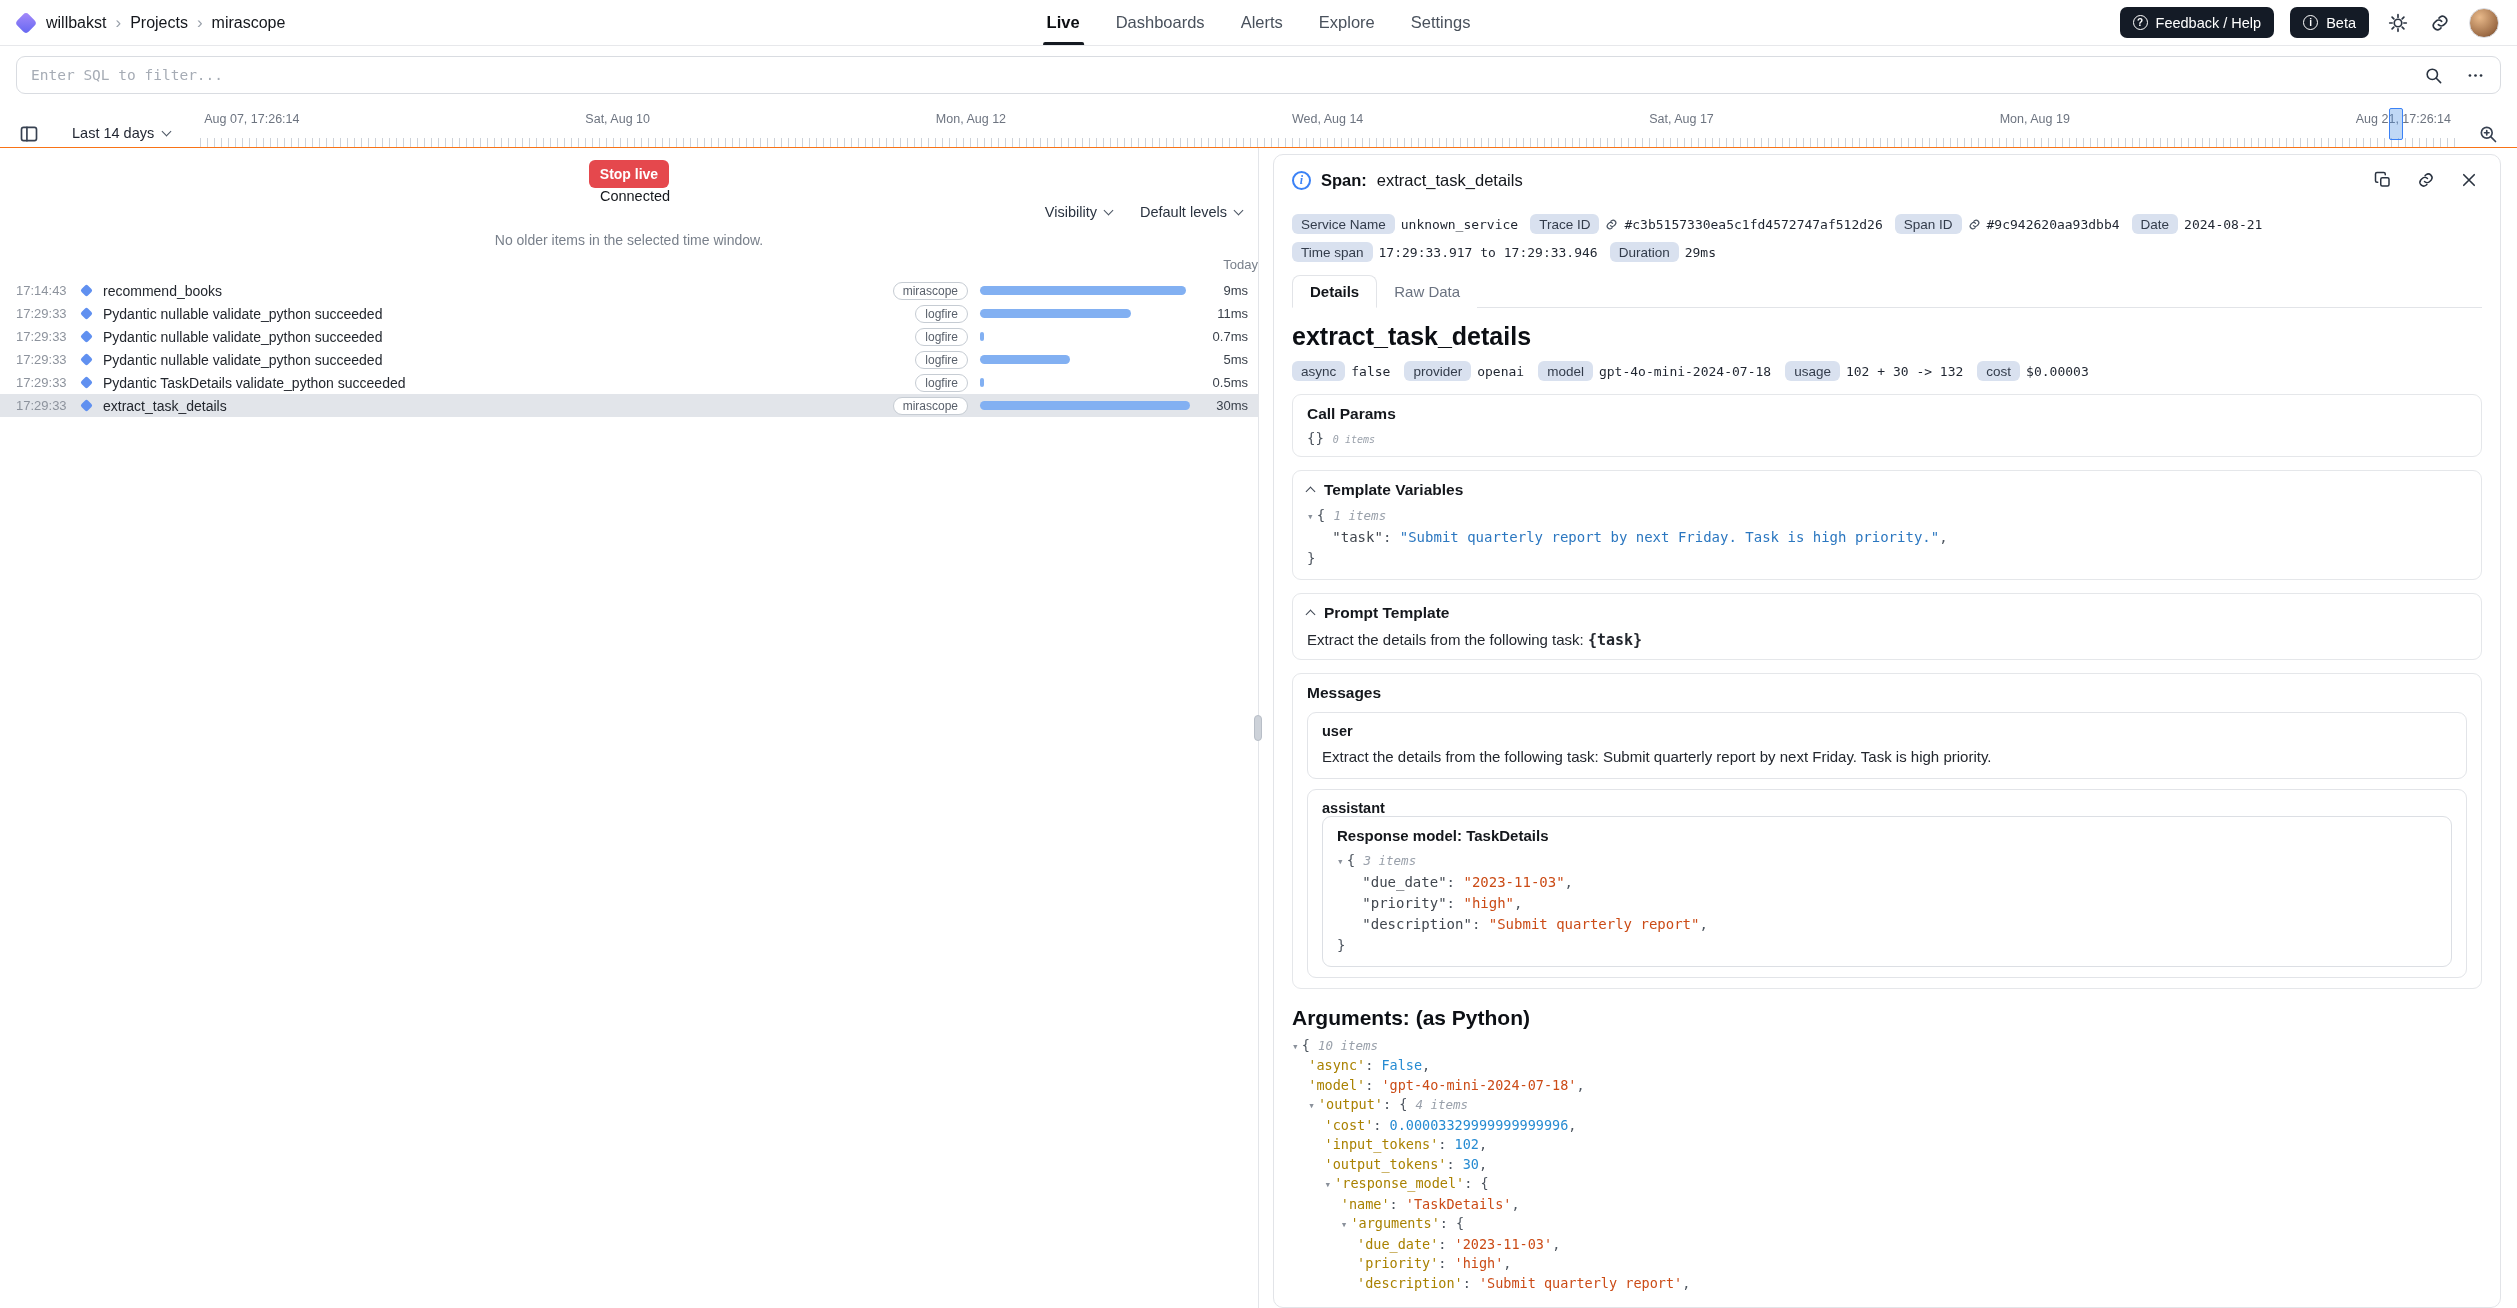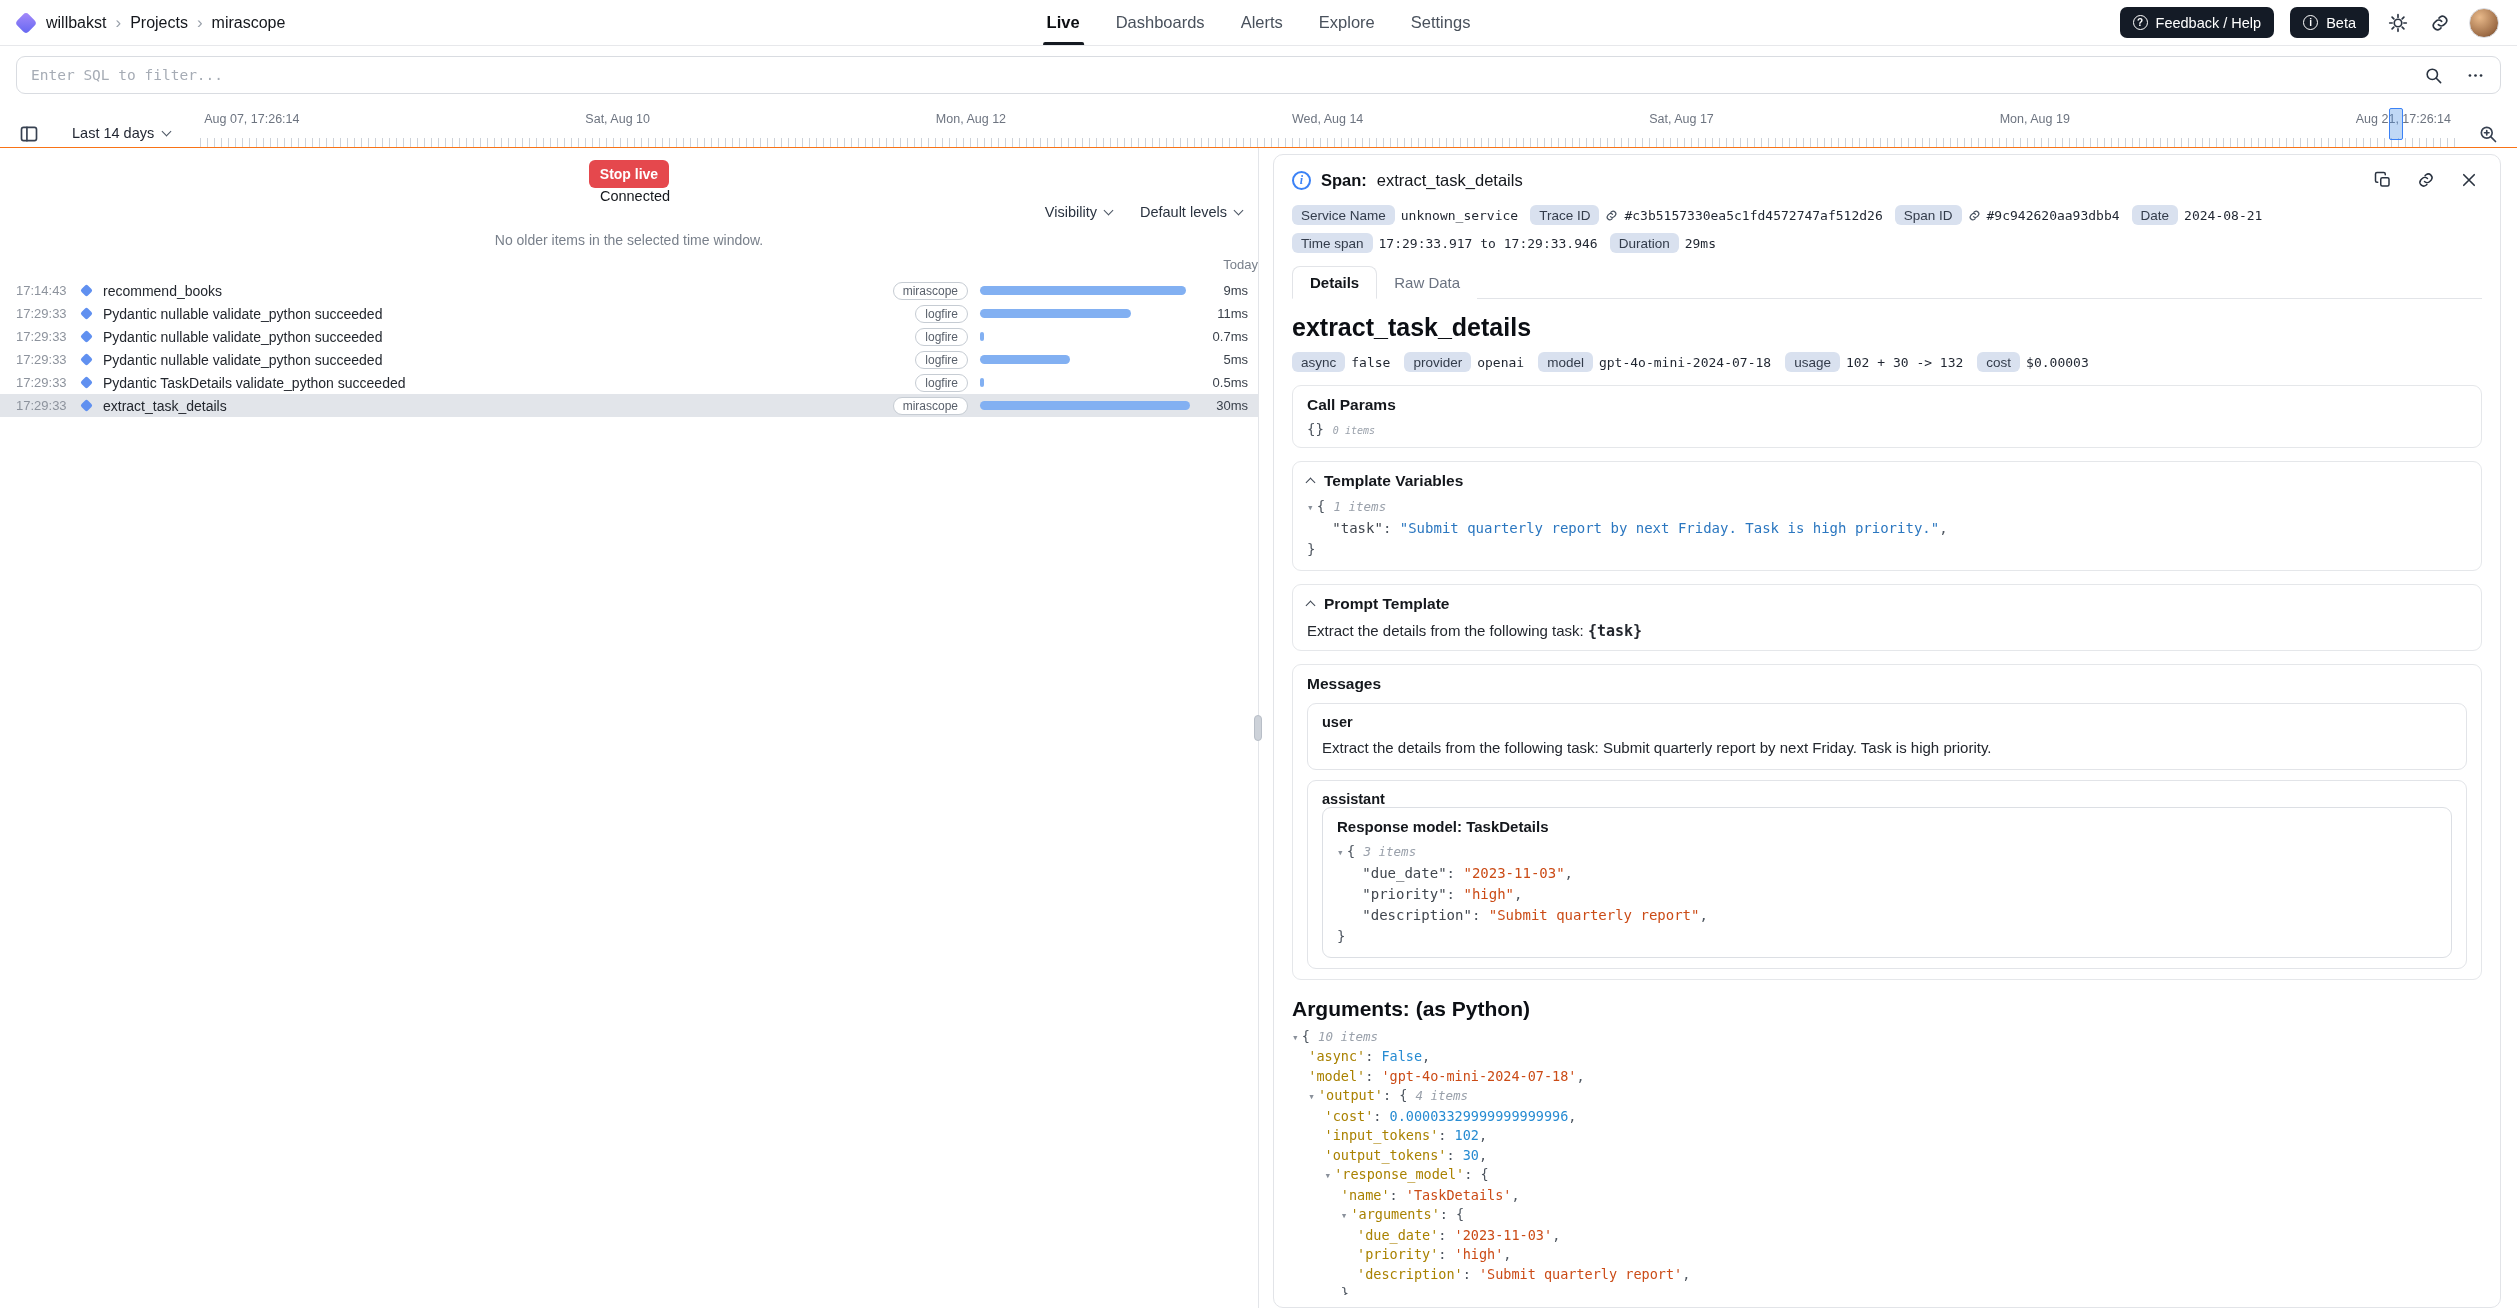--- a/index.html
+++ b/index.html
@@ -87,21 +87,21 @@
   .right-panel{flex:1;padding:6px 16px 0 14px;overflow:hidden;}
   .detail-card{border:1px solid #e2e4e8;border-radius:10px;height:100%;background:#fff;
     padding:12px 18px;overflow:hidden;display:flex;flex-direction:column;}
   .dc-header{display:flex;align-items:center;gap:10px;flex:none;}
   .info-badge{width:19px;height:19px;border-radius:50%;border:2px solid #3b82f6;color:#3b82f6;
     font-size:12px;font-weight:700;display:flex;align-items:center;justify-content:center;
     font-family:"Liberation Serif",serif;font-style:italic;flex:none;}
   .dc-title-label{font-size:16.5px;font-weight:700;color:#0e1116;}
   .dc-title-name{font-size:16.5px;color:#14171c;}
   .dc-actions{margin-left:auto;display:flex;gap:17px;color:#3e4653;align-items:center;}
-  .meta-row{display:flex;flex-wrap:wrap;gap:8px 12px;margin-top:12px;align-items:flex-end;flex:none;}
+  .meta-row{display:flex;flex-wrap:wrap;gap:8px 12px;margin-top:21px;align-items:flex-end;flex:none;}
   .pill{display:inline-flex;align-items:center;font-size:13.5px;}
   .pill-label{background:#d9e1ef;color:#333c4b;padding:2.5px 9px;border-radius:6px;font-weight:500;white-space:nowrap;}
   .pill-link{margin-left:6px;color:#4b5563;}
   .pill-value{color:#1f2530;margin-left:6px;font-family:"DejaVu Sans Mono",monospace;font-size:13px;white-space:nowrap;}
   .tabs{display:flex;margin-top:12px;border-bottom:1px solid #e2e4e8;flex:none;}
   .tab{font-size:15px;padding:7px 17px;color:#6a7280;position:relative;top:1px;background:#fff;}
   .tab.active{border:1px solid #e2e4e8;border-bottom:1px solid #fff;border-radius:8px 8px 0 0;
     color:#12151a;font-weight:600;}
   .dc-scroll{flex:1;overflow:hidden;padding-top:14px;}
   .span-title{font-size:25px;font-weight:700;color:#0c0f14;}

